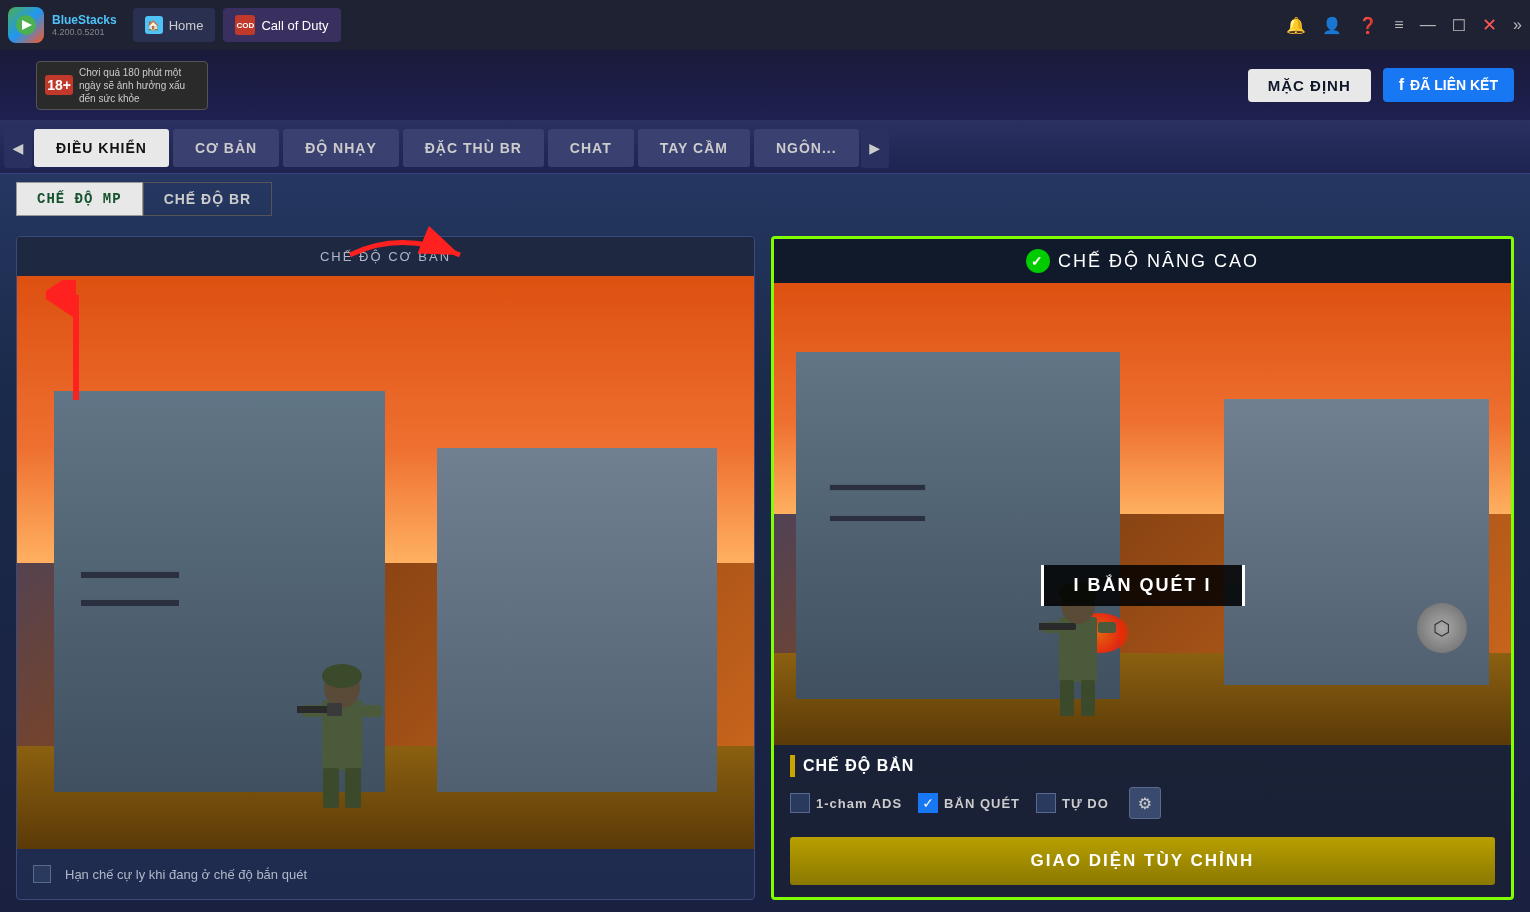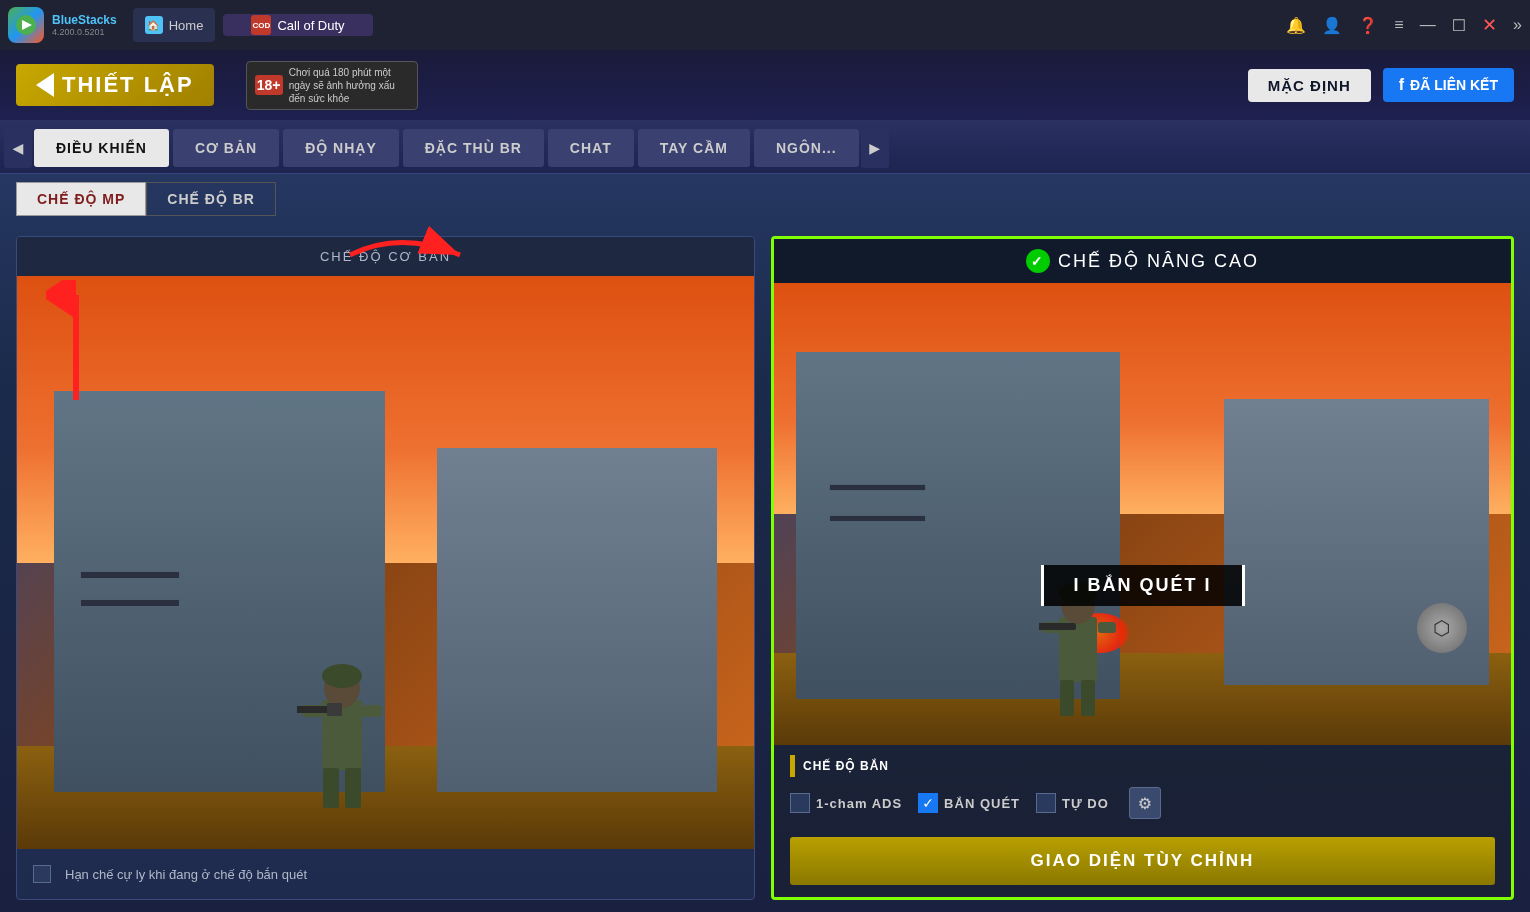--- a/index.html
+++ b/index.html
@@ -78,25 +78,25 @@
       color: white;
       font-size: 10px;
     }
 
     .tab-cod {
       display: flex;
       align-items: center;
       gap: 6px;
       background: #3a3060;
       border-radius: 4px;
-      padding: 4px 28px;
+      padding: 4px 12px;
       cursor: pointer;
       color: #fff;
       font-size: 13px;
-      height: 22px;
+      height: 34px;
       margin-left: 4px;
     }
 
     .cod-icon {
       width: 20px;
       height: 20px;
       background: #c0392b;
       border-radius: 3px;
       font-size: 8px;
       color: white;
@@ -298,22 +298,23 @@
       align-items: center;
       cursor: pointer;
       font-size: 14px;
       font-weight: bold;
       letter-spacing: 1px;
       border: 1px solid #555;
     }
 
     .sub-tab.active {
       background: #e8e8e8;
-      color: #7f1d1d;
+      color: #14532d;
       border-color: #999;
+      font-family: Liberation Mono, monospace;
     }
 
     .sub-tab.inactive {
       background: transparent;
       color: #ccc;
       border-color: #555;
     }
 
     
     #content-area {
@@ -466,21 +467,21 @@
 
     .yellow-bar {
       width: 5px;
       height: 22px;
       background: #c8a800;
       flex-shrink: 0;
     }
 
     .che-do-ban-label {
       color: white;
-      font-size: 12px;
+      font-size: 16px;
       font-weight: bold;
       letter-spacing: 1px;
     }
 
     .radio-options-row {
       padding: 6px 16px 10px;
       display: flex;
       align-items: center;
       gap: 16px;
     }
@@ -649,24 +650,20 @@
     <span>—</span>
     <span>☐</span>
     <span class="close-btn">✕</span>
     <span>»</span>
   </div>
 </div>
 
 <div id="app-area">
 
   <div id="header-row">
-    <div class="thiet-lap-btn">
-      <div class="arrow-left-icon"></div>
-      <span class="thiet-lap-text">THIẾT LẬP</span>
-    </div>
     <div class="age-warning">
       <span class="age-badge">18+</span>
       <span class="age-text">Chơi quá 180 phút một ngày sẽ ảnh hưởng xấu đến sức khỏe</span>
     </div>
     <div class="header-spacer"></div>
     <div class="mac-dinh-btn">MẶC ĐỊNH</div>
     <div class="da-lien-ket-btn">
       <span class="fb-icon">f</span>
       <span>ĐÃ LIÊN KẾT</span>
     </div>

